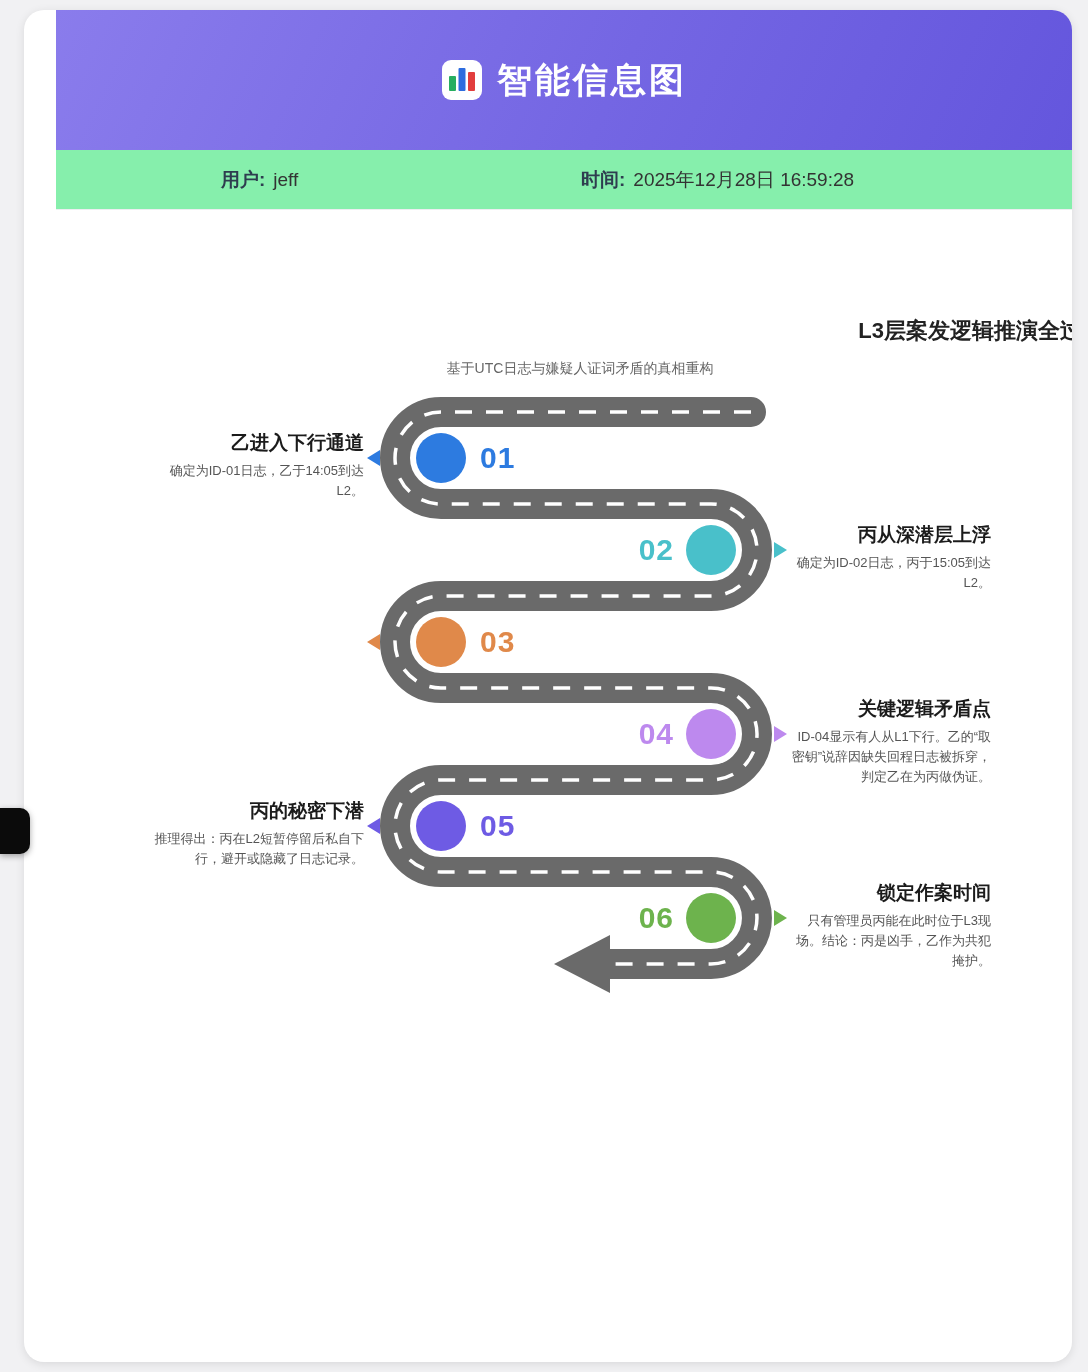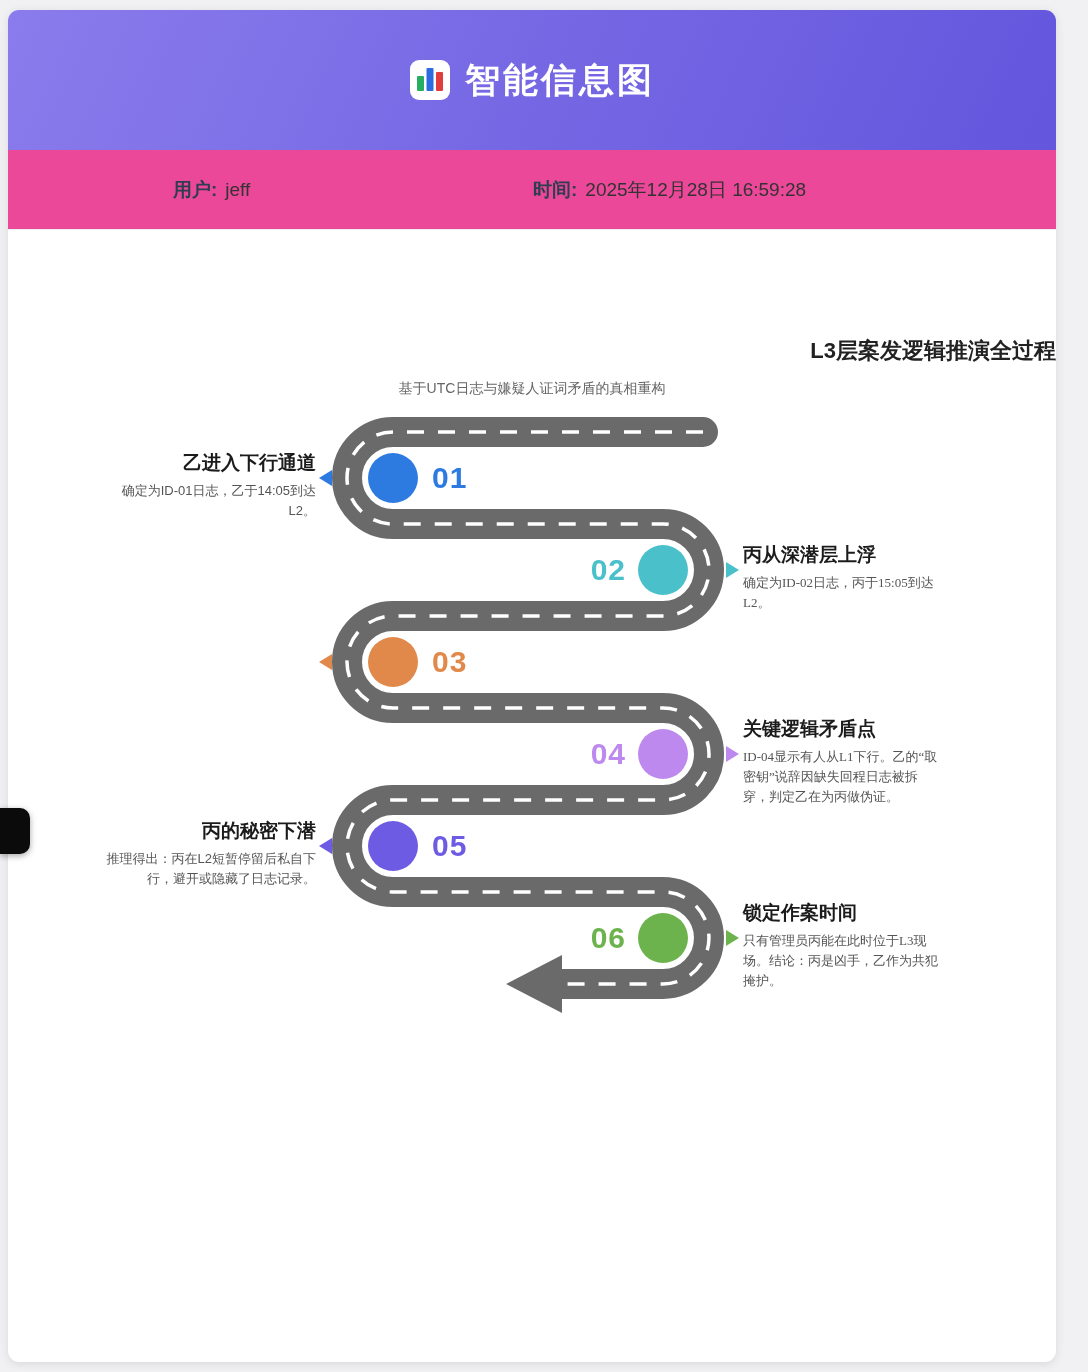--- a/index.html
+++ b/index.html
@@ -4,39 +4,40 @@
 <style>
   * { margin:0; padding:0; box-sizing:border-box; }
   html,body { width:1088px; height:1372px; }
   body {
     background:#f1f1f3;
     font-family:"Liberation Sans","DejaVu Sans",sans-serif;
     position:relative;
     overflow:hidden;
   }
   .card {
-    position:absolute; left:8px; top:10px;
+    position:absolute; left:24px; top:10px;
     width:1048px; height:1352px;
     background:#ffffff;
-    border-radius:11px;
+    border-radius:20px;
     box-shadow:0 2px 10px rgba(0,0,0,0.10);
     overflow:hidden;
+    padding-left:32px;
   }
   .header {
     height:140px;
     background:linear-gradient(115deg,#8a7cec 0%,#7466e3 55%,#6456dd 100%);
     display:flex; align-items:center; justify-content:center; gap:14px;
   }
   .app-icon { width:42px; height:42px; flex:0 0 auto; }
   .header-title {
     color:#ffffff; font-size:35px; font-weight:bold; letter-spacing:3px;
   }
   .meta-bar {
-    position:relative; height:80px;
-    background:#ec4899; border-bottom:1px solid #eceef1;
+    position:relative; height:60px;
+    background:#86efac; border-bottom:1px solid #eceef1;
     font-size:19px; color:#333;
   }
   .meta-item { position:absolute; top:50%; transform:translateY(-50%); white-space:nowrap; }
   .meta-item.user { left:165px; }
   .meta-item.time { left:525px; }
   .meta-label { font-weight:bold; color:#2e3d4f; margin-right:8px; }
   .meta-value { color:#333; }
 
   .roadmap { position:relative; width:1048px; height:880px; }
   .ig-title {
@@ -49,21 +50,21 @@
   }
   .road-svg { position:absolute; left:0; top:0; }
 
   .circle { position:absolute; width:50px; height:50px; border-radius:50%; }
   .step-number {
     position:absolute; transform:translateY(-50%);
     font-size:30px; font-weight:bold; line-height:1; letter-spacing:1px;
   }
   .step-text { position:absolute; transform:translateY(-50%); }
   .step-text.left  { text-align:right; width:212px; }
-  .step-text.right { text-align:left;  width:200px;font-family:Liberation Serif, serif; }
+  .step-text.right { text-align:right;  width:200px; }
   .step-title { font-size:19px; font-weight:bold; color:#1b1b1b; margin-bottom:5px; }
   .step-desc  { font-size:13px; color:#555; line-height:1.55; }
 
   .marker {
     position:absolute; width:0; height:0; transform:translateY(-50%);
     border-top:8px solid transparent; border-bottom:8px solid transparent;
   }
   .marker.left  { right:724px; border-right-width:13px; border-right-style:solid; }
   .marker.right { left:718px;  border-left-width:13px;  border-left-style:solid; }
 

